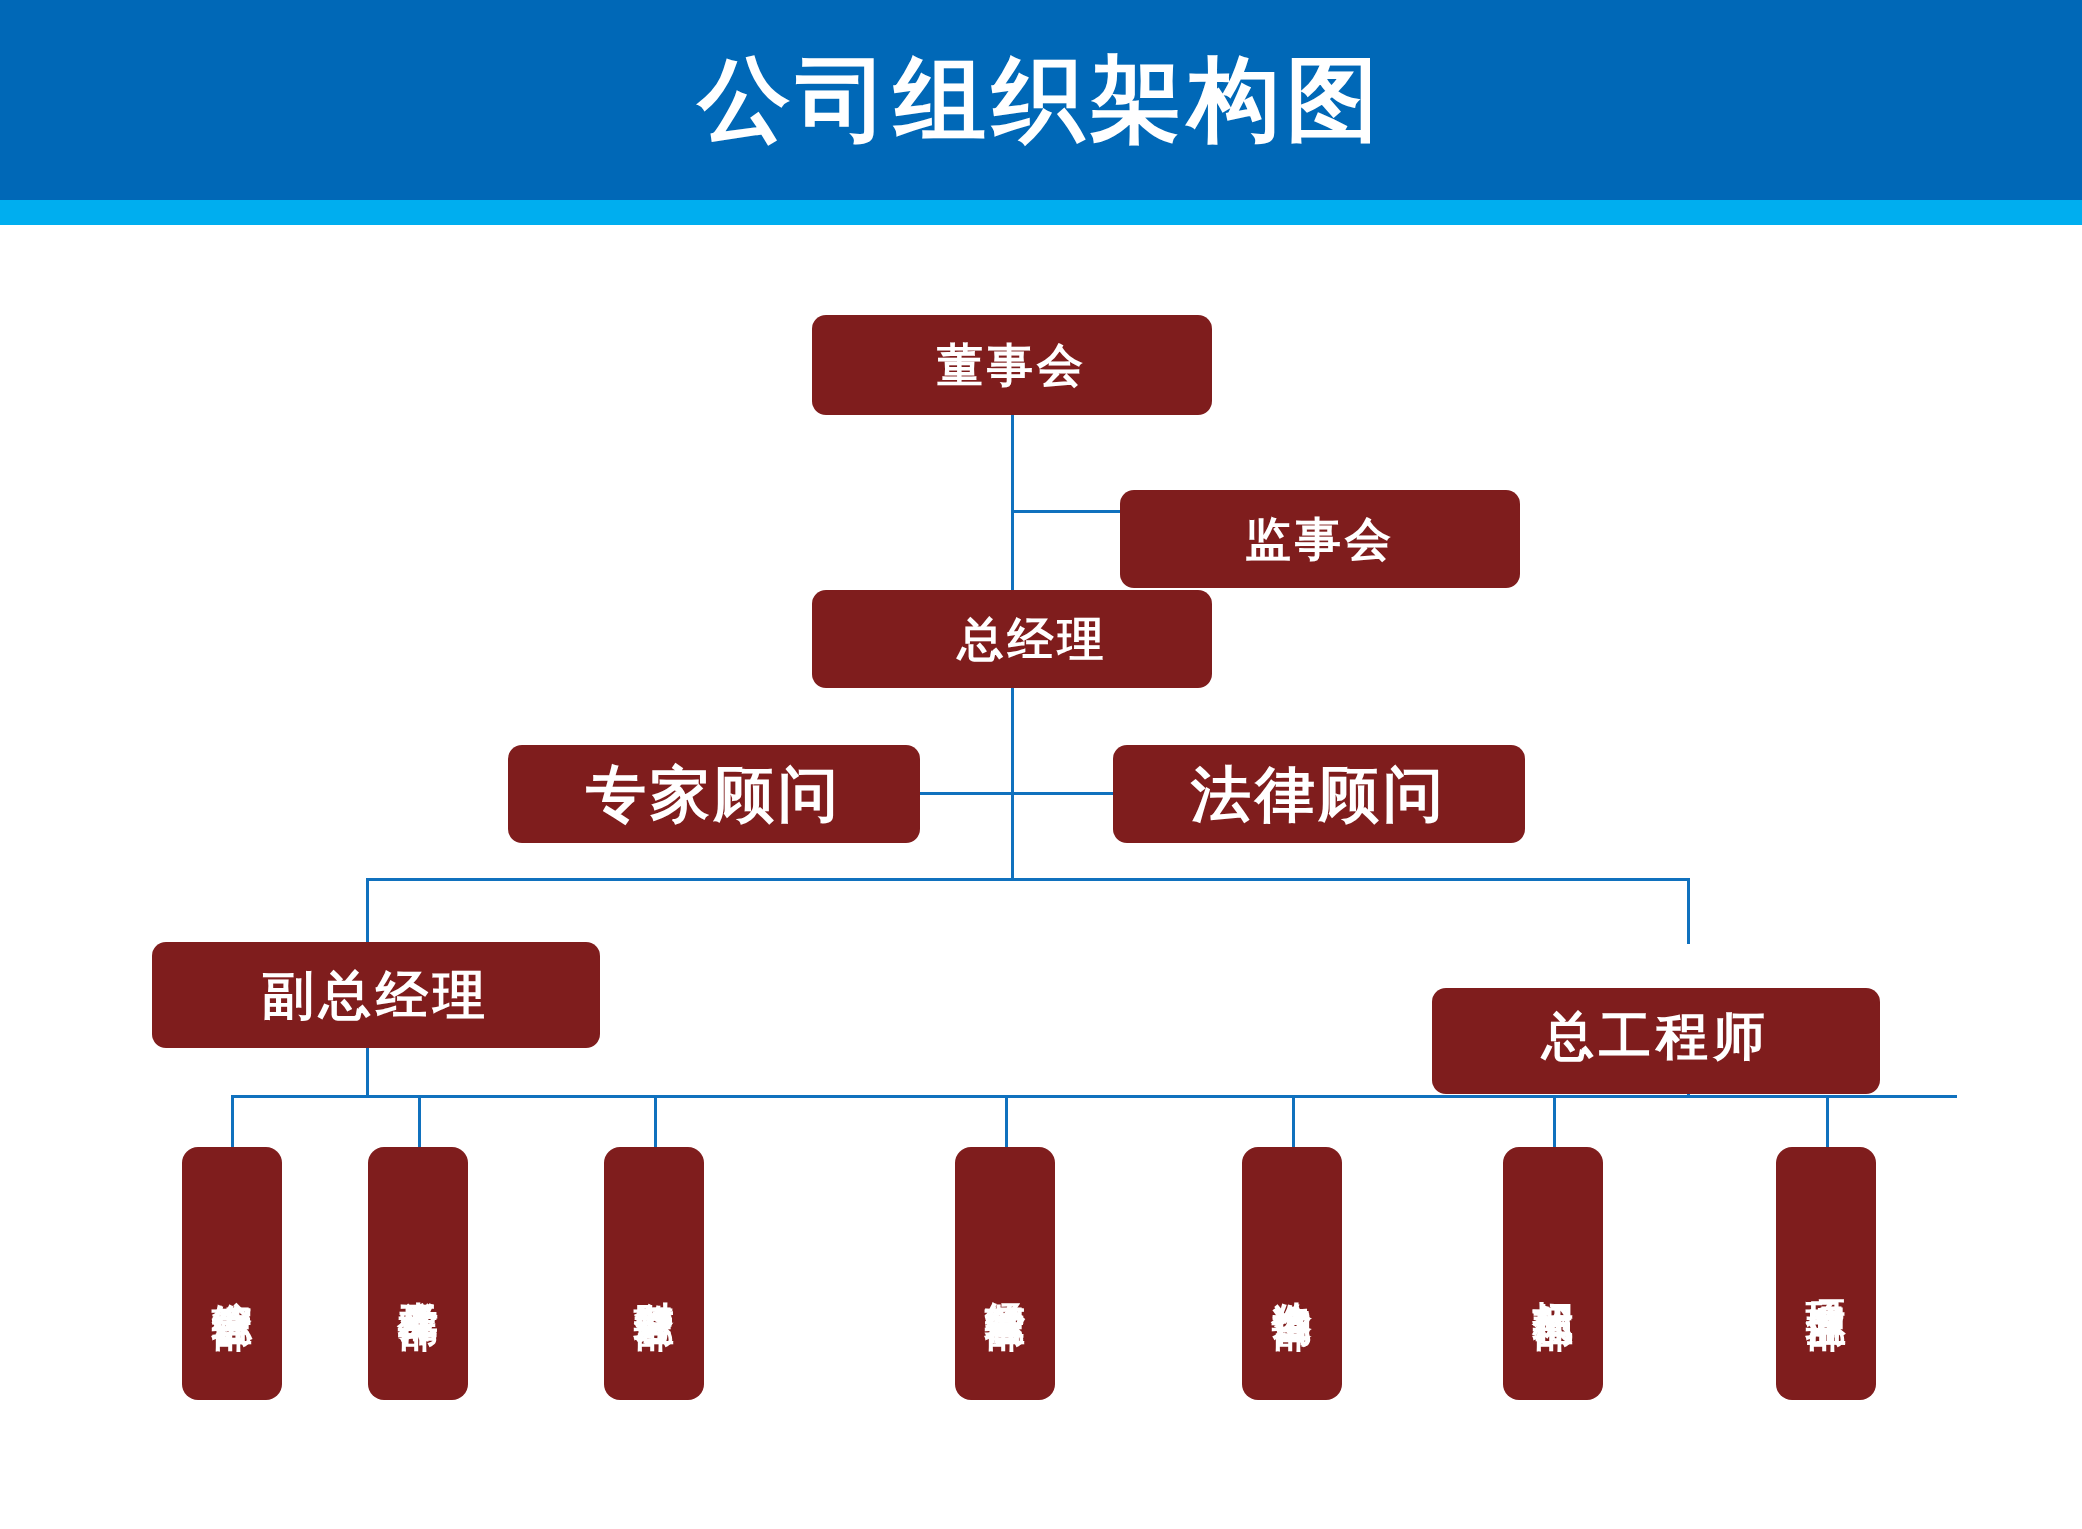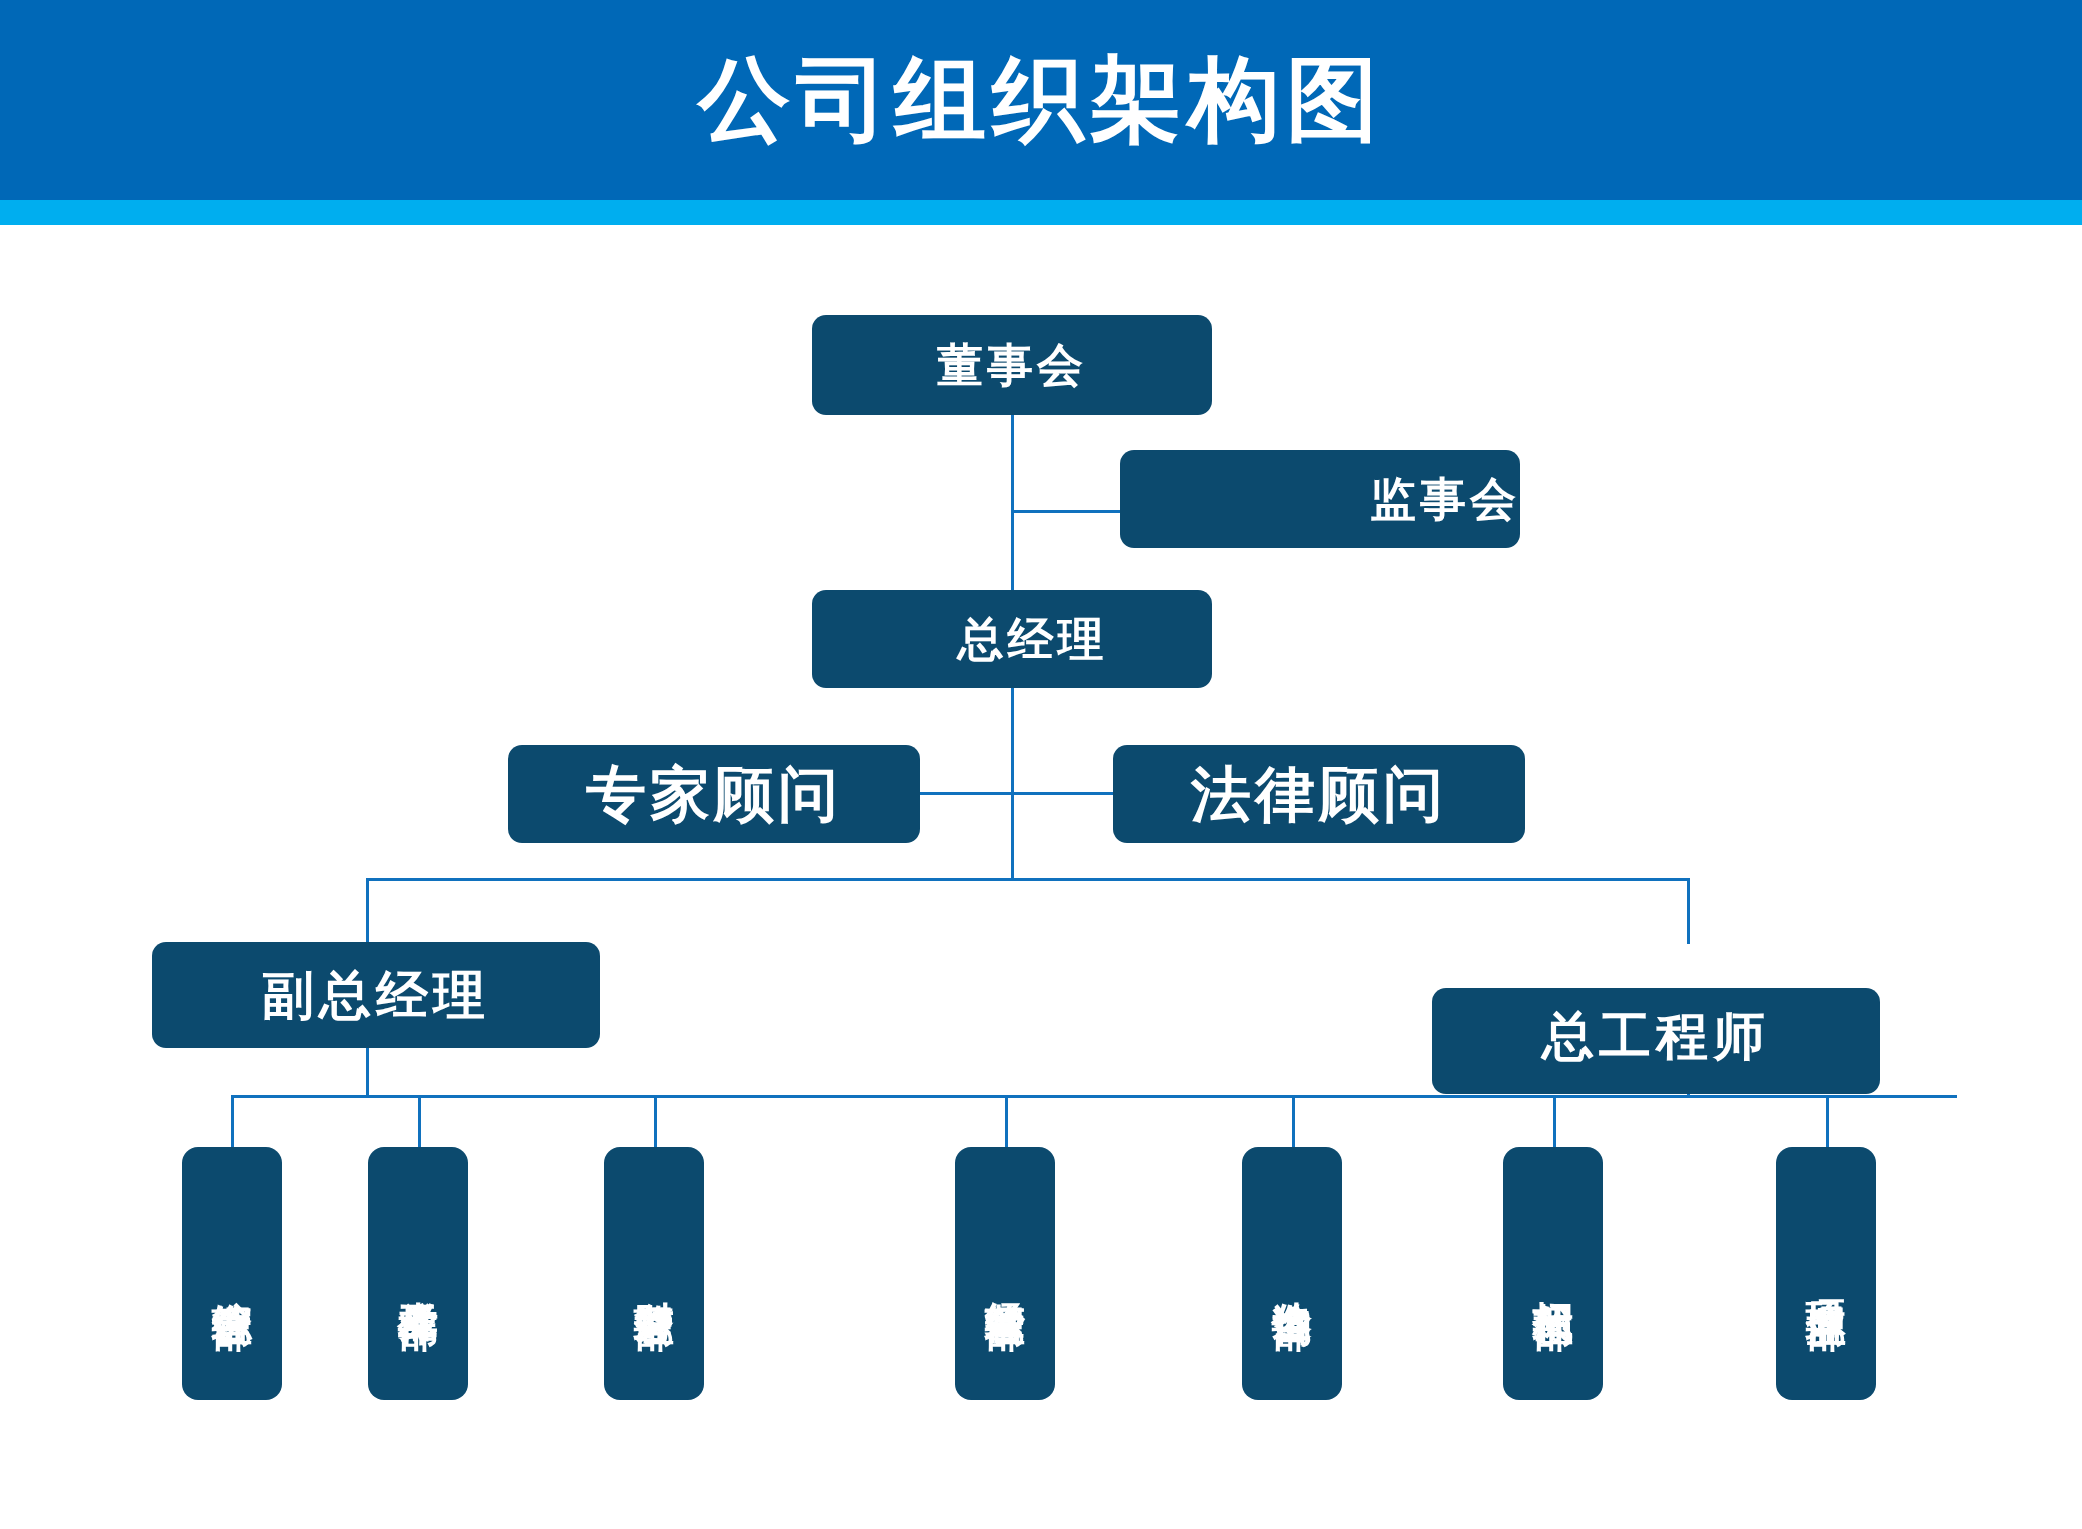--- a/index.html
+++ b/index.html
@@ -57,21 +57,21 @@
   .line {
     position: absolute;
     background: #1071BE;
   }
   .line-v { width: 3px; }
   .line-h { height: 3px; }
 
   
   .node {
     position: absolute;
-    background: #0c4a6e;
+    background: #7f1d1d;
     border-radius: 14px;
     color: #ffffff;
     font-weight: bold;
     display: flex;
     align-items: center;
     justify-content: center;
     text-align: center;
     line-height: 1.05;
     white-space: nowrap;
   }
@@ -127,21 +127,21 @@
   <div class="line line-v" style="left:654px; top:1095px; height:53px;"></div>
   <div class="line line-v" style="left:1005px; top:1095px; height:53px;"></div>
   <div class="line line-v" style="left:1292px; top:1095px; height:53px;"></div>
   <div class="line line-v" style="left:1553px; top:1095px; height:53px;"></div>
   <div class="line line-v" style="left:1826px; top:1095px; height:53px;"></div>
 
   <div class="node level-1" style="left:812px; top:315px; width:400px; height:100px;">
     <span>董事会</span>
   </div>
 
-  <div class="node level-1" style="left:1120px; top:450px; width:400px; height:98px;justify-content:flex-end;">
+  <div class="node level-1" style="left:1120px; top:490px; width:400px; height:98px;">
     <span>监事会</span>
   </div>
 
   <div class="node level-2" style="left:812px; top:590px; width:400px; height:98px;padding-left:41px;">
     <span>总经理</span>
   </div>
 
   <div class="node level-3" style="left:508px; top:745px; width:412px; height:98px;">
     <span>专家顾问</span>
   </div>

